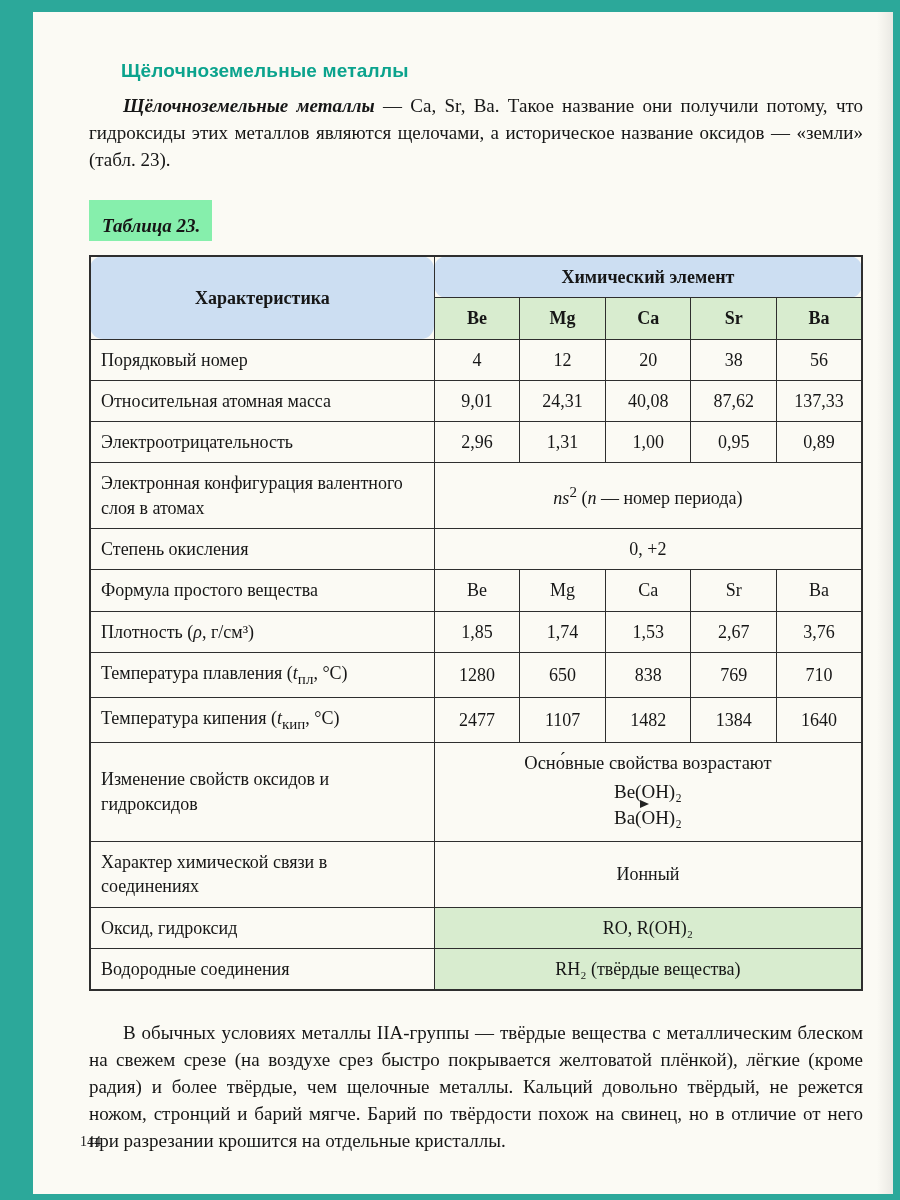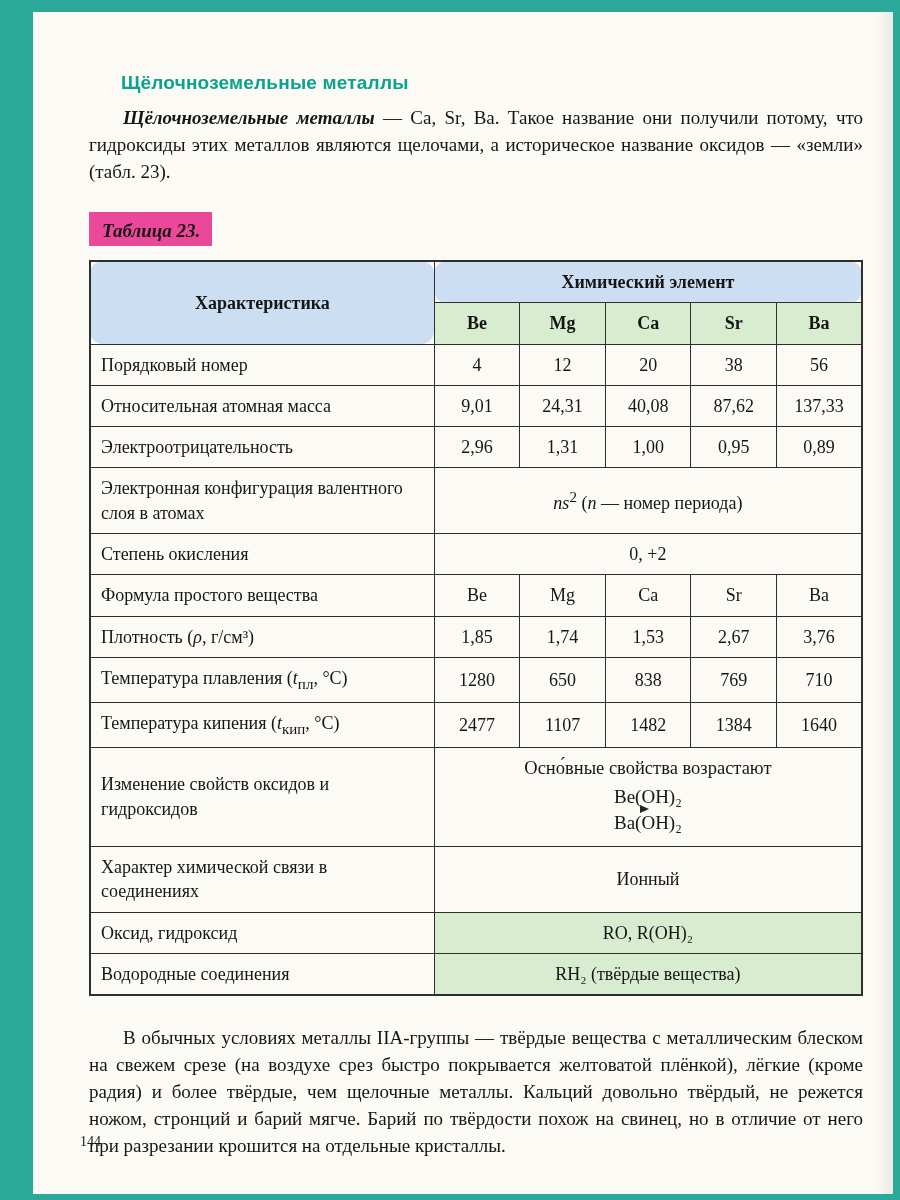--- a/index.html
+++ b/index.html
@@ -18,43 +18,43 @@
     width: 860px; height: 1182px;
     background: #fbfaf4;
   }
   .page::after {
     content: "";
     position: absolute; top: 0; right: 0;
     width: 16px; height: 100%;
     background: linear-gradient(to right, rgba(0,0,0,0), rgba(0,0,0,0.07));
     pointer-events: none;
   }
-  .content { padding: 48px 30px 0 56px; margin-top: 12px; }
+  .content { padding: 48px 30px 0 56px; }
 
   .heading {
     font-family: "Liberation Sans", "DejaVu Sans", sans-serif;
     font-size: 19px; font-weight: bold;
     color: #0ba38d;
     margin: 0 0 10px 32px;
     letter-spacing: 0.2px;
   }
   .intro, .body-par {
     font-size: 19px; line-height: 27px;
     text-align: justify;
     text-indent: 34px;
     margin: 0;
   }
   .intro .lead { font-weight: bold; font-style: italic; }
 
   .caption { margin: 27px 0 0 0; display: flex; align-items: center; }
   .caption-label {
-    background: #ec4899;
+    background: #86efac;
     font-style: italic; font-weight: bold;
     font-size: 19px;
-    padding: 8px 12px 4px 13px;
+    padding: 15px 12px 4px 13px;
     flex: 0 0 auto;
   }
   .caption-title { font-weight: bold; font-size: 18.5px; margin-left: 11px; }
 
   table.tbl {
     width: 100%;
     margin-top: 14px;
     border-collapse: collapse;
     border: 2.4px solid #2e2e2e;
     font-size: 18px;

